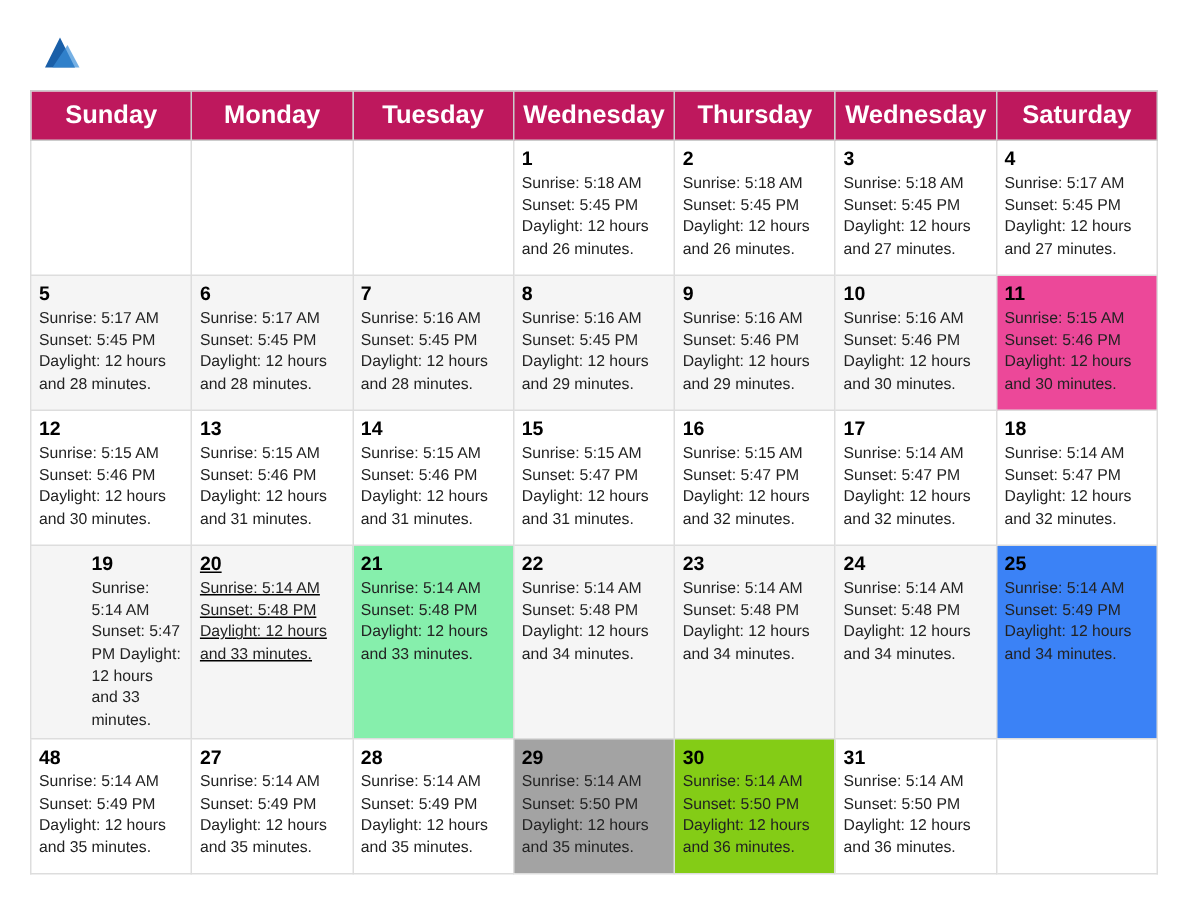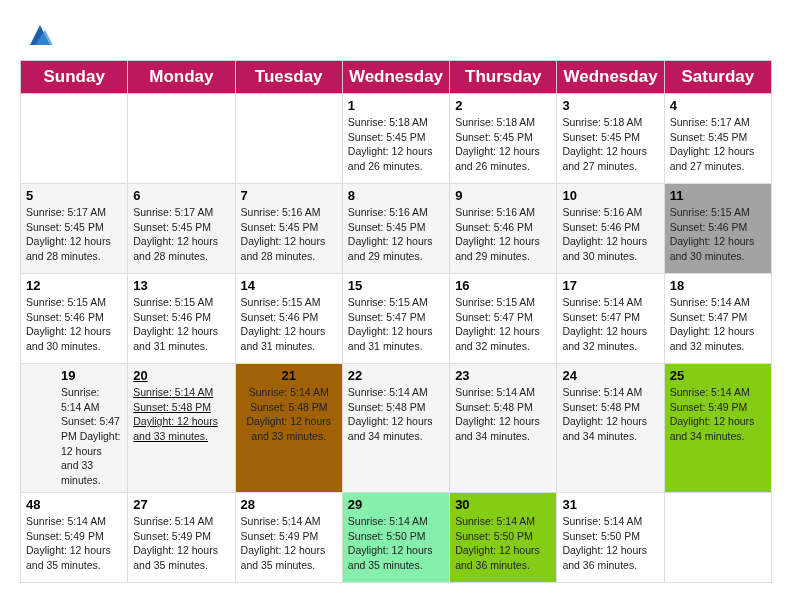--- a/index.html
+++ b/index.html
@@ -187,21 +187,21 @@
           <div class="cell-text">Sunrise: 5:16 AM
 Sunset: 5:46 PM
 Daylight: 12 hours and 29 minutes.</div>
         </td>
         <td style="background: rgb(245, 245, 245);">
           <span class="date-num">10</span>
           <div class="cell-text">Sunrise: 5:16 AM
 Sunset: 5:46 PM
 Daylight: 12 hours and 30 minutes.</div>
         </td>
-        <td style="background: #a3a3a3;">
+        <td style="background: #ec4899;">
           <span class="date-num">11</span>
           <div class="cell-text">Sunrise: 5:15 AM
 Sunset: 5:46 PM
 Daylight: 12 hours and 30 minutes.</div>
         </td>
       </tr>
       <tr class="week-row">
         <td style="background: rgb(255, 255, 255);">
           <span class="date-num">12</span>
           <div class="cell-text">Sunrise: 5:15 AM
@@ -251,21 +251,21 @@
           <div class="cell-text">Sunrise: 5:14 AM
 Sunset: 5:47 PM
 Daylight: 12 hours and 33 minutes.</div>
         </td>
         <td style="background: rgb(245, 245, 245); text-decoration: underline;">
           <span class="date-num">20</span>
           <div class="cell-text">Sunrise: 5:14 AM
 Sunset: 5:48 PM
 Daylight: 12 hours and 33 minutes.</div>
         </td>
-        <td style="background: #a16207; text-align: center;">
+        <td style="background: #86efac;">
           <span class="date-num">21</span>
           <div class="cell-text">Sunrise: 5:14 AM
 Sunset: 5:48 PM
 Daylight: 12 hours and 33 minutes.</div>
         </td>
         <td style="background: rgb(245, 245, 245);">
           <span class="date-num">22</span>
           <div class="cell-text">Sunrise: 5:14 AM
 Sunset: 5:48 PM
 Daylight: 12 hours and 34 minutes.</div>
@@ -275,21 +275,21 @@
           <div class="cell-text">Sunrise: 5:14 AM
 Sunset: 5:48 PM
 Daylight: 12 hours and 34 minutes.</div>
         </td>
         <td style="background: rgb(245, 245, 245);">
           <span class="date-num">24</span>
           <div class="cell-text">Sunrise: 5:14 AM
 Sunset: 5:48 PM
 Daylight: 12 hours and 34 minutes.</div>
         </td>
-        <td style="background: #84cc16;">
+        <td style="background: #3b82f6;">
           <span class="date-num">25</span>
           <div class="cell-text">Sunrise: 5:14 AM
 Sunset: 5:49 PM
 Daylight: 12 hours and 34 minutes.</div>
         </td>
       </tr>
       <tr class="week-row">
         <td style="background: rgb(255, 255, 255);">
           <span class="date-num">48</span>
           <div class="cell-text">Sunrise: 5:14 AM
@@ -301,21 +301,21 @@
           <div class="cell-text">Sunrise: 5:14 AM
 Sunset: 5:49 PM
 Daylight: 12 hours and 35 minutes.</div>
         </td>
         <td style="background: rgb(255, 255, 255);">
           <span class="date-num">28</span>
           <div class="cell-text">Sunrise: 5:14 AM
 Sunset: 5:49 PM
 Daylight: 12 hours and 35 minutes.</div>
         </td>
-        <td style="background: #86efac;">
+        <td style="background: #a3a3a3;">
           <span class="date-num">29</span>
           <div class="cell-text">Sunrise: 5:14 AM
 Sunset: 5:50 PM
 Daylight: 12 hours and 35 minutes.</div>
         </td>
         <td style="background: #84cc16;">
           <span class="date-num">30</span>
           <div class="cell-text">Sunrise: 5:14 AM
 Sunset: 5:50 PM
 Daylight: 12 hours and 36 minutes.</div>

